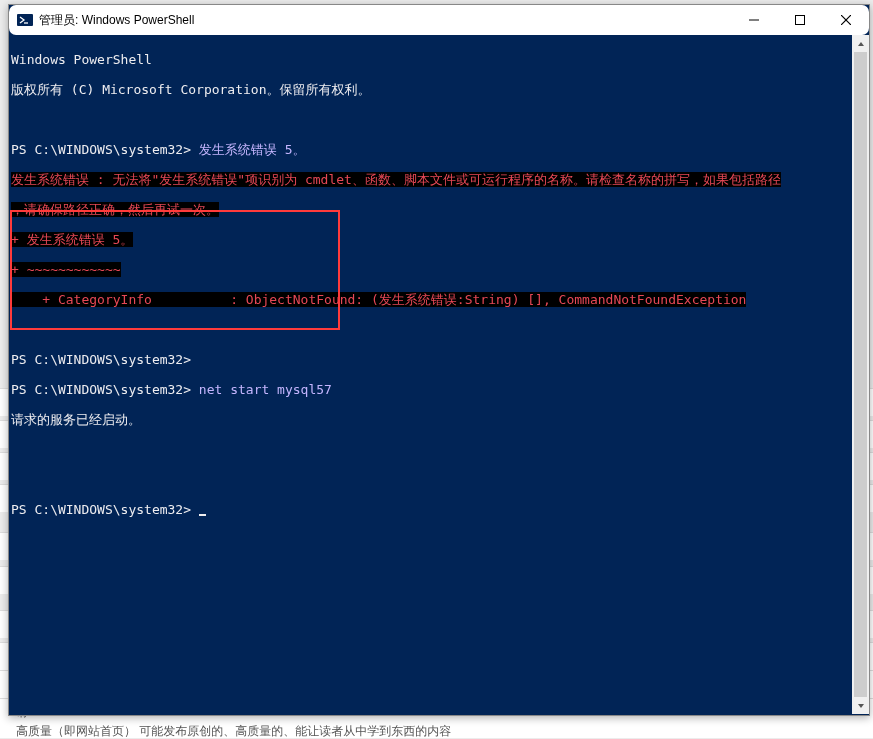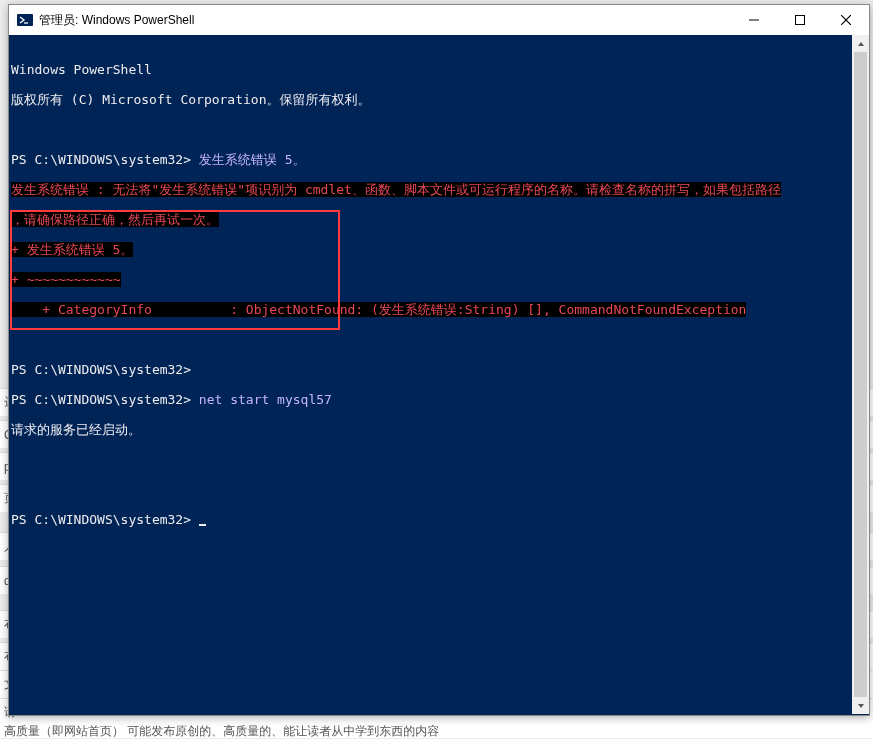--- a/index.html
+++ b/index.html
@@ -17,40 +17,41 @@
     position: absolute;
     left: 0;
     right: 0;
     height: 28px;
     background: #fff;
     border-top: 1px solid #ddd;
     font-size: 12px;
     color: #555;
     display: flex;
     align-items: center;
-    padding-left: 4px;
+    padding-left: 16px;
   }
   .window {
     position: absolute;
     left: 8px;
     top: 4px;
     width: 862px;
     height: 712px;
     background: #012456;
     border: 1px solid #888;
     box-shadow: 0 2px 8px rgba(0,0,0,0.3);
     display: flex;
     flex-direction: column;
   }
   .titlebar {
     height: 30px;
     background: #fff;
     display: flex;
     align-items: center;
     flex-shrink: 0;
+    border-radius: 7px;
   }
   .titlebar .icon {
     width: 16px;
     height: 16px;
     margin: 0 6px 0 8px;
     display: flex;
     align-items: center;
     justify-content: center;
   }
   .titlebar .title {
@@ -75,21 +76,21 @@
     color: #000;
     cursor: default;
   }
   .term {
     flex: 1;
     background: #012456;
     font-family: "NSimSun","SimSun","Consolas",monospace;
     font-size: 13px;
     line-height: 15px;
     color: #eeedf0;
-    padding: 12px 2px;
+    padding: 2px 2px;
     position: relative;
     white-space: pre;
     overflow: hidden;
   }
   .term .line { white-space: pre; }
   .yellow { color: #c4b5fd; }
   .red { color: #e74856; background: #000; }
   .cursor {
     display: inline-block;
     width: 7px;

